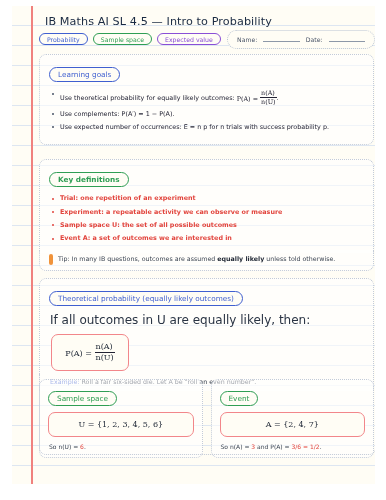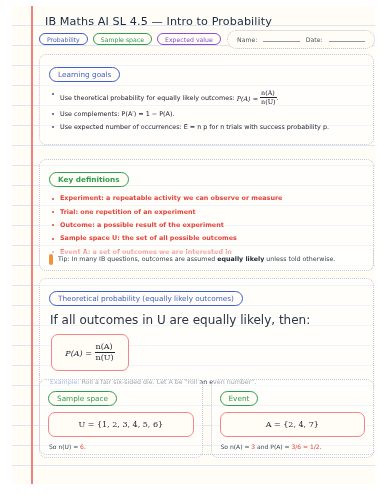--- a/index.html
+++ b/index.html
@@ -65,21 +65,21 @@
   }
   .pill.blue{border:1.1px solid #3f5fd0;color:#3f5fd0;}
   .pill.green{border:1.1px solid #2f9e54;color:#2f9e54;}
 
   ul.bl{margin:7px 0 0 0;padding:0 0 0 11px;list-style:none;}
   ul.bl li{position:relative;font-size:6.4px;line-height:1.55;color:#223;margin-bottom:3.5px;}
   ul.bl li:before{content:"";position:absolute;left:-8px;top:3.4px;width:2px;height:2px;border-radius:50%;background:#4a5568;}
   ul.bl.red li{color:#e2443c;}
   ul.bl.red li:before{background:#e2443c;}
 
-  .mathi{font-family:"DejaVu Serif", serif;font-style:italic;margin-top:15px;}
+  .mathi{font-family:"DejaVu Serif", serif;margin-top:15px;}
   .frac{display:inline-block;vertical-align:-0.55em;text-align:left;font-family:"DejaVu Serif", serif;}
   .frac .num{display:block;border-bottom:.8px solid #223;padding:0 1px;line-height:1.25;}
   .frac .den{display:block;padding:0 1px;line-height:1.25;}
 
   
   .tip{
     position:absolute;left:1px;width:335px;box-sizing:border-box;
     border:1px dotted #c3cbd8;border-top:none;border-radius:0 0 7px 7px;
     background:rgba(255,255,255,.55);
     padding:4px 9px 5px 9px;display:flex;align-items:center;gap:5px;
@@ -149,23 +149,22 @@
           </span>.
         </li>
         <li>Use complements: P(A′) = 1 − P(A).</li>
         <li>Use expected number of occurrences: E = n p for n trials with success probability p.</li>
       </ul>
     </div>
 
     <div class="card" style="top:153px;padding-bottom:5px;border-radius:7px 7px 0 0;border-bottom:none;font-weight:bold;">
       <span class="pill green">Key definitions</span>
       <ul class="bl red">
+        <li>Trial: one repetition of an experiment</li>
         <li>Experiment: a repeatable activity we can observe or measure</li>
-        <li>Trial: one repetition of an experiment</li>
-        <li>Outcome: a possible result of the experiment</li>
         <li>Sample space U: the set of all possible outcomes</li>
         <li>Event A: a set of outcomes we are interested in</li>
       </ul>
     </div>
 
     <div class="tip" style="top:244px;">
       <span class="tipbar"></span>
       <span class="tiptext"><span>Tip: In many IB questions, outcomes are assumed </span><b>equally likely</b><span> unless told otherwise.</span></span>
     </div>
 

